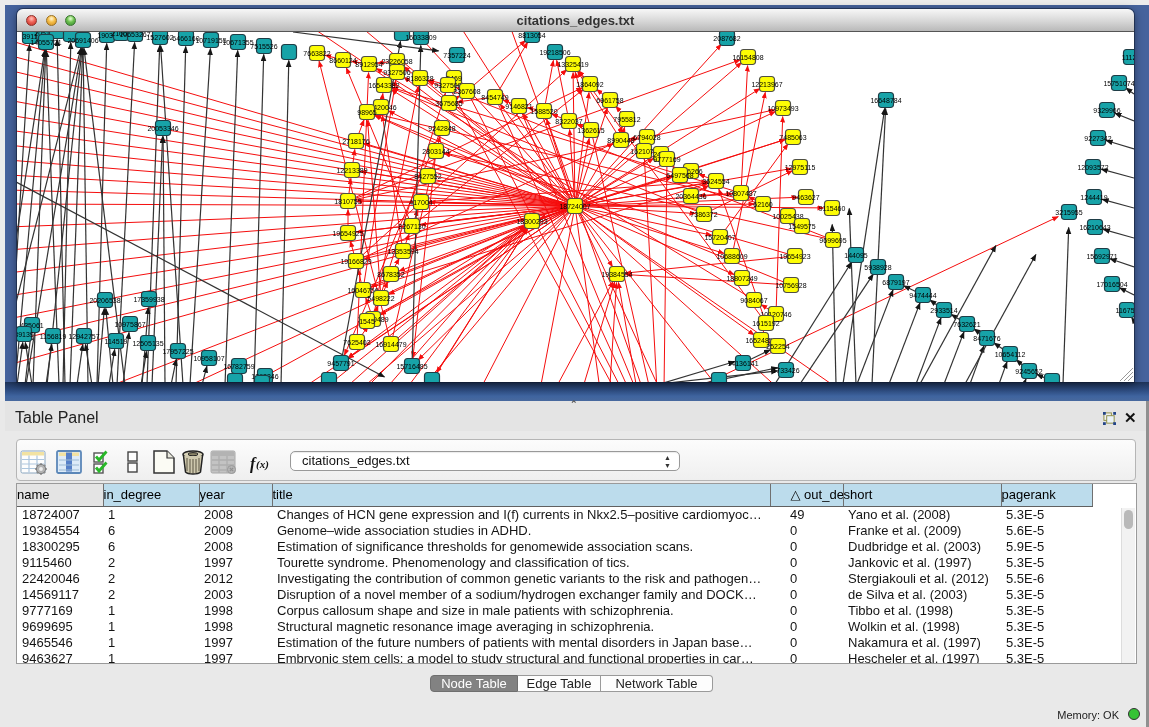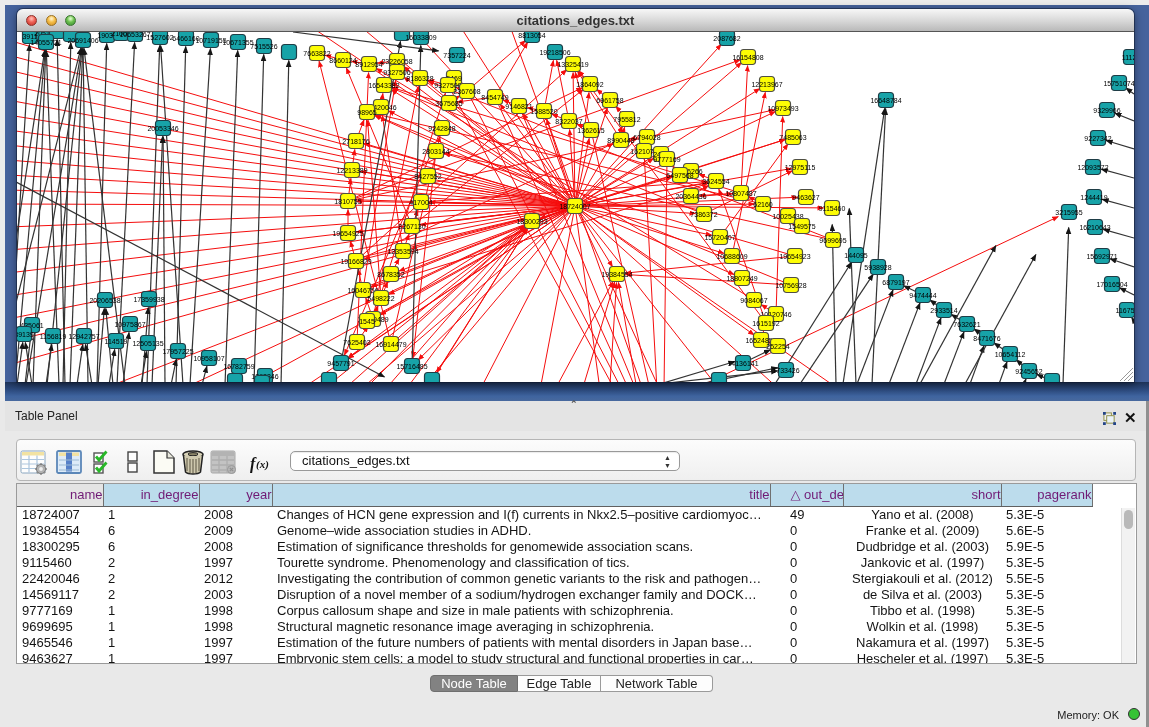--- a/index.html
+++ b/index.html
@@ -16,39 +16,39 @@
   background:linear-gradient(to bottom,#f7f7f7,#d7d7d7 55%,#b9b9b9);
   border-bottom:1px solid #555; }
 #titlebar .tt { text-align:center; font-size:13px; font-weight:700; color:#333; line-height:23px; }
 .tl { position:absolute; top:6px; width:11px; height:11px; border-radius:50%; }
 #tlr { left:9px; background:radial-gradient(circle at 50% 30%,#ffb3ab 8%,#ee6156 45%,#c93a30 90%); border:1px solid #902f28;}
 #tly { left:29px; background:radial-gradient(circle at 50% 30%,#ffeebf 8%,#f5bd45 45%,#d6962a 90%); border:1px solid #9a7020;}
 #tlg { left:48px; background:radial-gradient(circle at 50% 30%,#d4f7c0 8%,#6cc04e 45%,#43963a 90%); border:1px solid #3a7430;}
 
 #panel { position:absolute; left:0; top:401px; width:1149px; height:326px; background:#e9e9e9; }
 #phead { position:absolute; left:5px; top:401px; width:1141px; height:30px; background:#e4e4e4; }
-#phead .lab { position:absolute; left:10px; top:8px; font-size:12px; color:#222; }
+#phead .lab { position:absolute; left:10px; top:8px; font-size:16px; color:#222; }
 #px { position:absolute; left:1124px; top:409px; font-size:15px; font-weight:700; color:#111; }
 #pfloat { position:absolute; left:1103px; top:412px; width:13px; height:13px; }
 #toolbox { position:absolute; left:16px; top:439px; width:1120px; height:42px;
   background:linear-gradient(to bottom,#fcfcfc,#efefef); border:1px solid #b5b5b5; border-radius:4px; }
 #combo { position:absolute; left:290px; top:451px; width:390px; height:20px; background:#fff;
   border:1px solid #999; border-radius:5px; font-size:13px; color:#111; line-height:18px; padding-left:11px;
   box-shadow:inset 0 1px 1px rgba(0,0,0,.08); }
 #combo .arr { position:absolute; right:8px; top:2px; font-size:7px; color:#333; line-height:8px; }
 
 #tbl { position:absolute; left:16px; top:483px; width:1121px; height:181px; background:#fff;
   border:1px solid #9a9a9a; overflow:hidden; }
 table { border-collapse:collapse; table-layout:fixed; width:1075px; font-size:13px; color:#141414; }
-th { background:#bcdcec; font-weight:400; height:22px; border-right:1px solid #707070; border-bottom:1px solid #606060; text-align:right; font-size:13px; color:#701a75; overflow:hidden; white-space:nowrap; }
+th { background:#bcdcec; font-weight:400; height:22px; border-right:1px solid #707070; border-bottom:1px solid #606060; text-align:left; font-size:13px; color:#000000; overflow:hidden; white-space:nowrap; }
 th.c1 { background:#e4e4e4; }
 td { height:16px; padding:0 4px 0 5px; white-space:nowrap; overflow:hidden; }
 .c1 { width:86px; } .c2 { width:96px; } .c3 { width:73px; } .c4 { width:498px; }
 .c5 { width:73px;padding-left:20px; } .c6 { width:158px; } .c7 { width:91px; }
-td.c6 { text-align:center; }
+td.c6 { }
 #vsb { position:absolute; right:1px; top:24px; width:14px; height:156px; background:#f2f2f2; border-left:1px solid #ddd; }
 #vsb .th { position:absolute; left:2px; top:2px; width:9px; height:19px; background:#b9b9b9; border-radius:5px; }
 
 #tabs { position:absolute; left:430px; top:675px; height:17px; display:flex; font-size:13px; font-weight:400; }
 #tabs div { line-height:15px; text-align:center; border:1px solid #9a9a9a; background:#fdfdfd; color:#222; }
 #tabs .sel { background:#828282; color:#ffffff; border-color:#6f6f6f; }
 #tabs div:first-child { border-radius:4px 0 0 4px; }
 #tabs div:last-child { border-radius:0 4px 4px 0; border-left:none; }
 #tabs div:nth-child(2) { border-left:none; }
 #mem { position:absolute; right:30px; top:709px; font-size:11px; color:#222; }
@@ -766,21 +766,21 @@
           <td class="c6">Jankovic et al. (1997)</td>
           <td class="c7">5.3E-5</td>
         </tr>
         <tr>
           <td class="c1">22420046</td>
           <td class="c2">2</td>
           <td class="c3">2012</td>
           <td class="c4">Investigating the contribution of common genetic variants to the risk and pathogen…</td>
           <td class="c5">0</td>
           <td class="c6">Stergiakouli et al. (2012)</td>
-          <td class="c7">5.5E-5</td>
+          <td class="c7">5.5E-6</td>
         </tr>
         <tr>
           <td class="c1">14569117</td>
           <td class="c2">2</td>
           <td class="c3">2003</td>
           <td class="c4">Disruption of a novel member of a sodium/hydrogen exchanger family and DOCK…</td>
           <td class="c5">0</td>
           <td class="c6">de Silva et al. (2003)</td>
           <td class="c7">5.3E-5</td>
         </tr>

